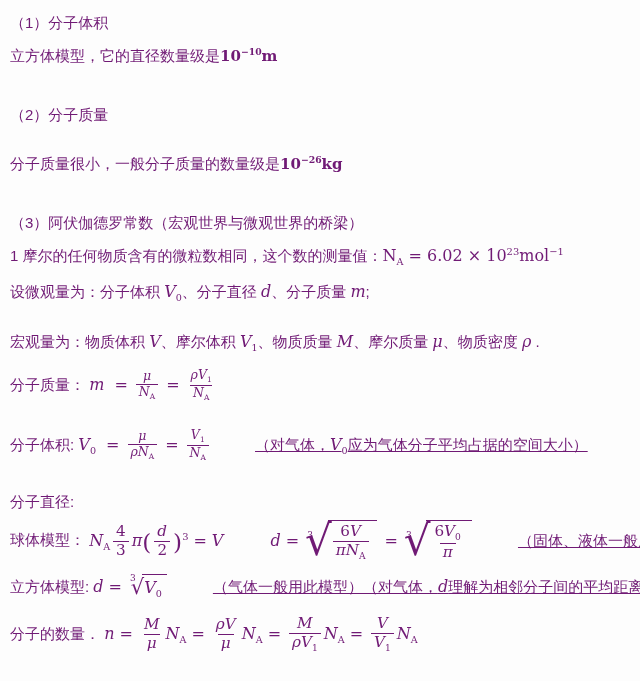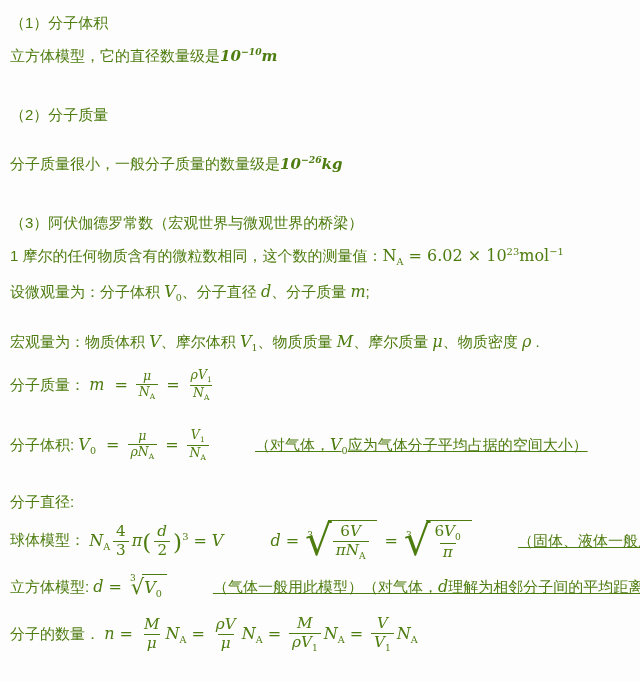--- a/index.html
+++ b/index.html
@@ -1,30 +1,30 @@
 <!DOCTYPE html>
 <html><head>
 <meta charset="utf-8">
 <style>
   html,body{margin:0;padding:0;background:#ffffff;}
   .page{
     width:640px;height:681px;box-sizing:border-box;overflow:hidden;
-    background:#fdfdfd;color:#4d7c0f;
+    background:#fdfdfd;color:#701a75;
     padding:12px 6px 0 10px;
     font-family:"Liberation Sans",sans-serif;
     font-size:15px;line-height:1.4;
   }
   .line{white-space:nowrap;}
   .cjk{font-family:"Liberation Sans",sans-serif;}
   .math{font-family:"DejaVu Serif",serif;font-size:16px;margin-top:9px;}
   .mi{font-style:italic;}
   .rm{font-style:normal;}
   sub{font-size:0.6em;}
   sup{font-size:0.62em;}
-  .pow{font-family:"DejaVu Serif",serif;font-weight:600;font-style:italic;}
+  .pow{font-family:"DejaVu Serif",serif;font-weight:600;}
   .pow sup{font-weight:600;}
   
   .frac{display:inline-flex;flex-direction:column;align-items:center;
         vertical-align:middle;line-height:1.18;margin:0 3px;text-align:center;font-size:0.95em;}
   .frac.sm{font-size:0.78em;}
   .frac .num{padding:0 3px;}
   .frac .den{border-top:1px solid currentColor;padding:0 3px;}
   .op{margin:0 5px;}
   
   .root{display:inline-flex;align-items:center;vertical-align:middle;margin:0 3px;}

